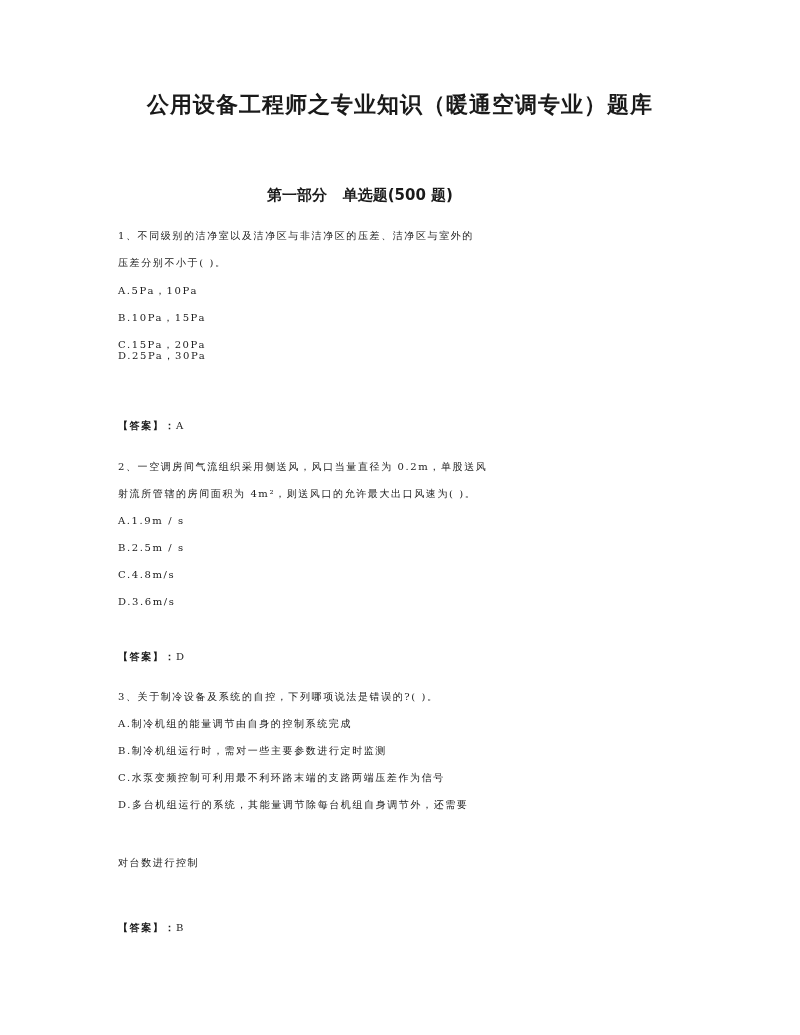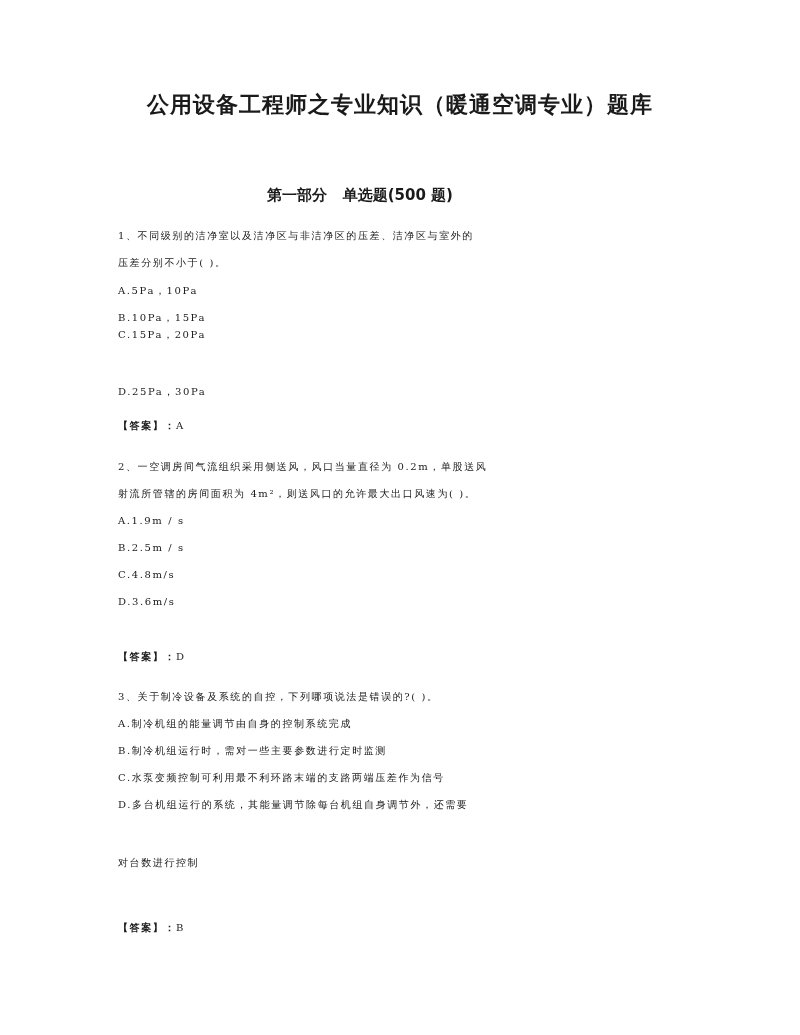--- a/index.html
+++ b/index.html
@@ -30,22 +30,22 @@
 
 <div>
   <div class="title">公用设备工程师之专业知识（暖通空调专业）题库</div>
   <div class="section">第一部分   单选题(500 题)</div>
 
   <div>
     <div class="line" style="top:226px">1、不同级别的洁净室以及洁净区与非洁净区的压差、洁净区与室外的</div>
     <div class="line" style="top:253px">压差分别不小于(  )。</div>
     <div class="line" style="top:281px">A.5Pa，10Pa</div>
     <div class="line" style="top:308px">B.10Pa，15Pa</div>
-    <div class="line" style="top:325px">C.15Pa，20Pa</div>
-    <div class="line" style="top:382px">D.25Pa，30Pa</div>
+    <div class="line" style="top:335px">C.15Pa，20Pa</div>
+    <div class="line" style="top:346px">D.25Pa，30Pa</div>
     <div class="line answer" style="top:416px">
       <span class="bracket">【答案】：</span><span>A</span>
     </div>
   </div>
 
   <div>
     <div class="line" style="top:457px">2、一空调房间气流组织采用侧送风，风口当量直径为 0.2m，单股送风</div>
     <div class="line" style="top:484px">射流所管辖的房间面积为 4m²，则送风口的允许最大出口风速为(  )。</div>
     <div class="line" style="top:511px">A.1.9m / s</div>
     <div class="line" style="top:538px">B.2.5m / s</div>

